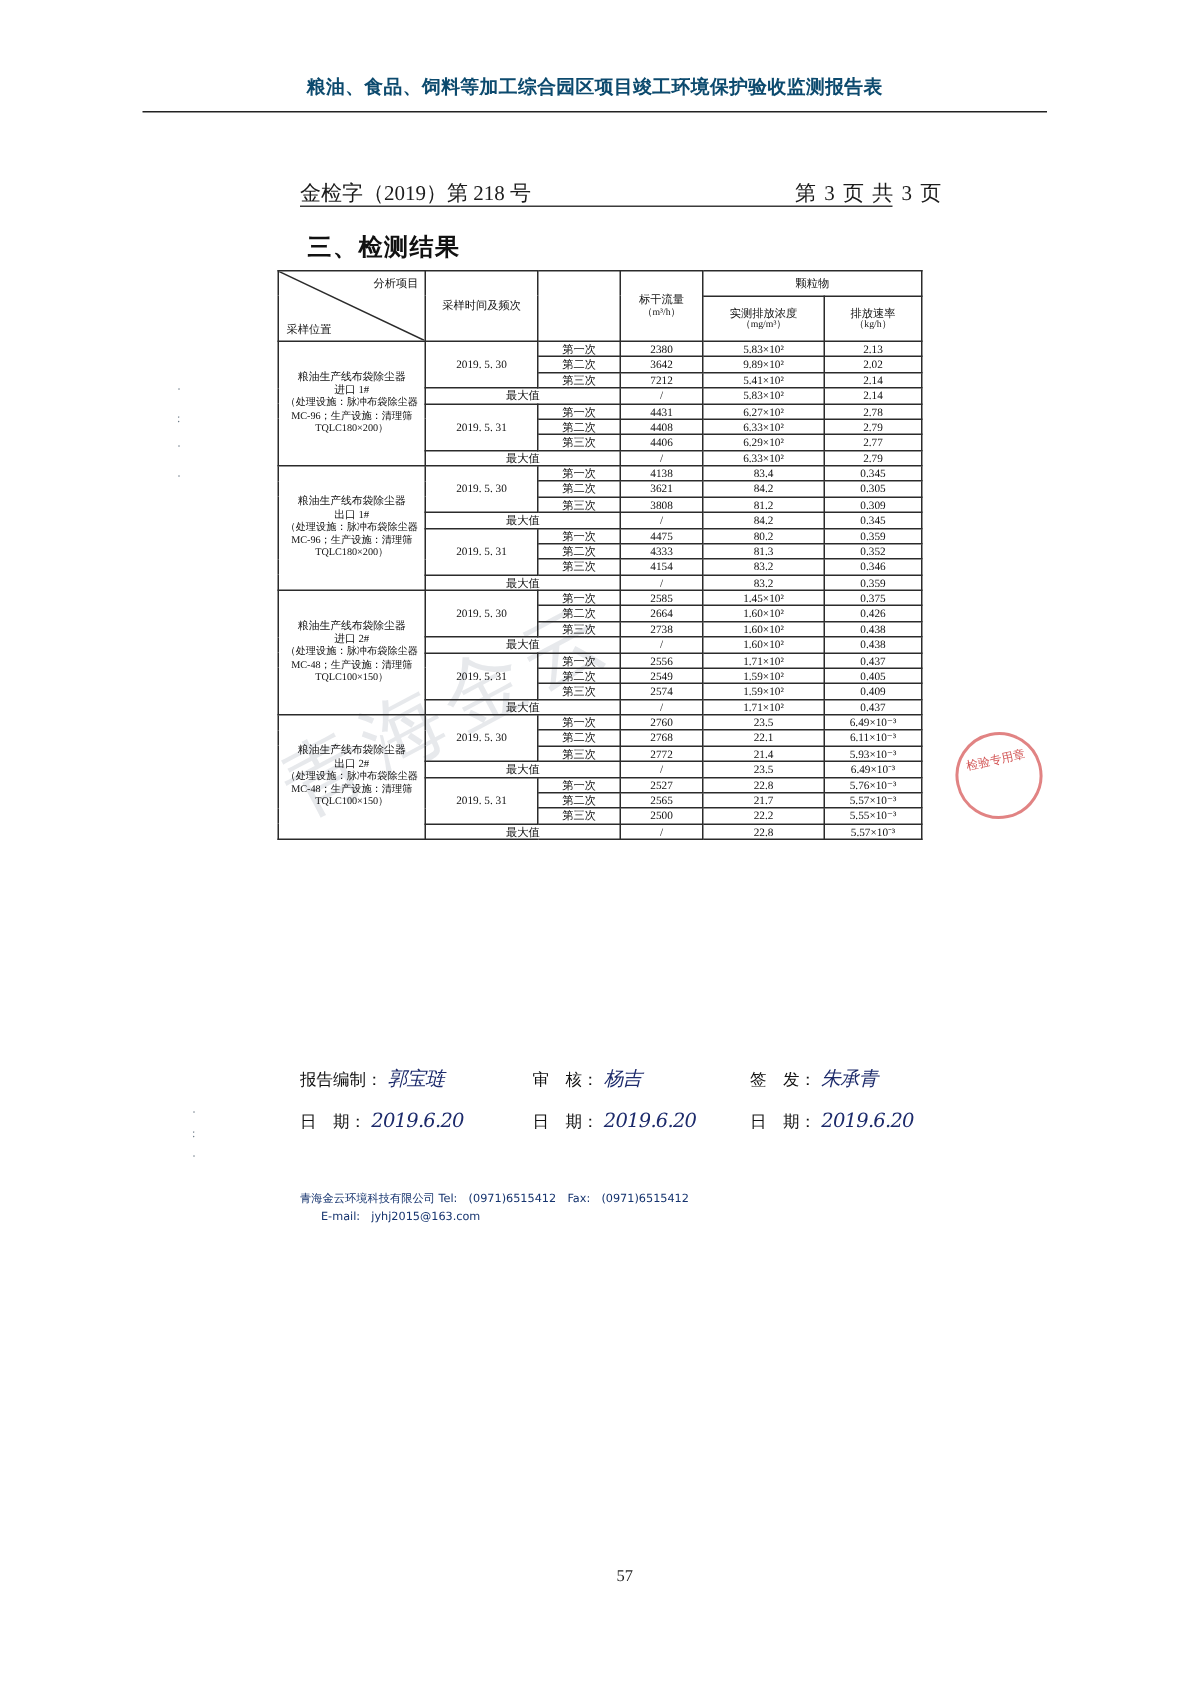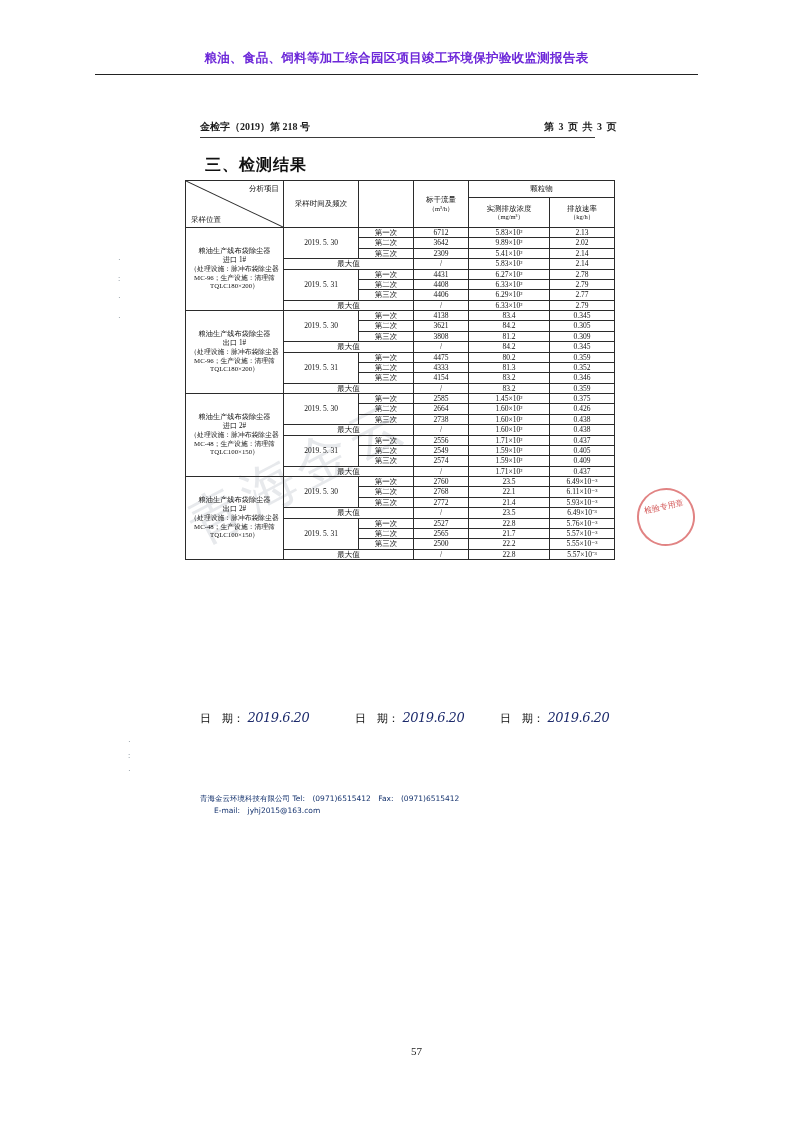--- a/index.html
+++ b/index.html
@@ -19,54 +19,53 @@
   .page-header {
     position: absolute;
     top: 50px;
     left: 95px;
     width: 603px;
     text-align: center;
     font-family: "DejaVu Sans", "Liberation Sans", sans-serif;
     font-size: 12.5px;
     font-weight: bold;
     letter-spacing: 0.3px;
-    color: #6d28d9;
+    color: #0c4a6e;
   }
   .header-rule {
     position: absolute;
     top: 74px;
     left: 95px;
     width: 603px;
     border-bottom: 1.6px solid #222;
   }
 
   .doc-body {
     position: absolute;
     top: 120px;
     left: 200px;
     width: 400px;
   }
 
   .meta-row {
     position: relative;
     width: 395px;
     height: 20px;
-    font-size: 10px;
+    font-size: 14px;
     color: #1b1b1b;
-    font-weight: bold;
   }
   .meta-left {
     position: absolute;
     left: 0;
     top: 0;
     white-space: nowrap;
   }
   .meta-right {
     position: absolute;
-    left: 344px;
+    left: 330px;
     top: 0;
     white-space: nowrap;
     letter-spacing: 1px;
   }
   .meta-rule {
     position: absolute;
     top: 17px;
     left: 0;
     width: 395px;
     border-bottom: 1px solid #3b3b3b;
@@ -297,33 +296,33 @@
   </tr>
 
   <tr>
     <td class="c-pos pos-cell" rowspan="8">
       <span class="t1">粮油生产线布袋除尘器</span>
       <span class="t1">进口 1#</span>
       <span class="note">（处理设施：脉冲布袋除尘器 MC-96；生产设施：清理筛 TQLC180×200）</span>
     </td>
     <td class="c-time" rowspan="3">2019. 5. 30</td>
     <td class="c-seq">第一次</td>
-    <td class="c-flow">6712</td>
+    <td class="c-flow">2380</td>
     <td class="c-conc">5.83×10²</td>
     <td class="c-rate">2.13</td>
   </tr>
   <tr>
     <td>第二次</td>
     <td>3642</td>
     <td>9.89×10²</td>
     <td>2.02</td>
   </tr>
   <tr>
     <td>第三次</td>
-    <td>2309</td>
+    <td>7212</td>
     <td>5.41×10²</td>
     <td>2.14</td>
   </tr>
   <tr class="max-row">
     <td colspan="2">最大值</td>
     <td>/</td>
     <td>5.83×10²</td>
     <td>2.14</td>
   </tr>
   <tr>
@@ -516,20 +515,34 @@
   <tr class="max-row">
     <td colspan="2">最大值</td>
     <td>/</td>
     <td>22.8</td>
     <td>5.57×10⁻³</td>
   </tr>
 </tbody>
   </table>
 
 <div class="sig-block">
+  <div class="sig-line">
+    <span class="sig-item sig-1">
+      <span>报告编制：</span>
+      <span class="hand">郭宝琏</span>
+    </span>
+    <span class="sig-item sig-2">
+      <span>审　核：</span>
+      <span class="hand">杨吉</span>
+    </span>
+    <span class="sig-item sig-3">
+      <span>签　发：</span>
+      <span class="hand">朱承青</span>
+    </span>
+  </div>
   <div class="sig-line">
     <span class="sig-item sig-1">
       <span>日　期：</span>
       <span class="hand">2019.6.20</span>
     </span>
     <span class="sig-item sig-2">
       <span>日　期：</span>
       <span class="hand">2019.6.20</span>
     </span>
     <span class="sig-item sig-3">

